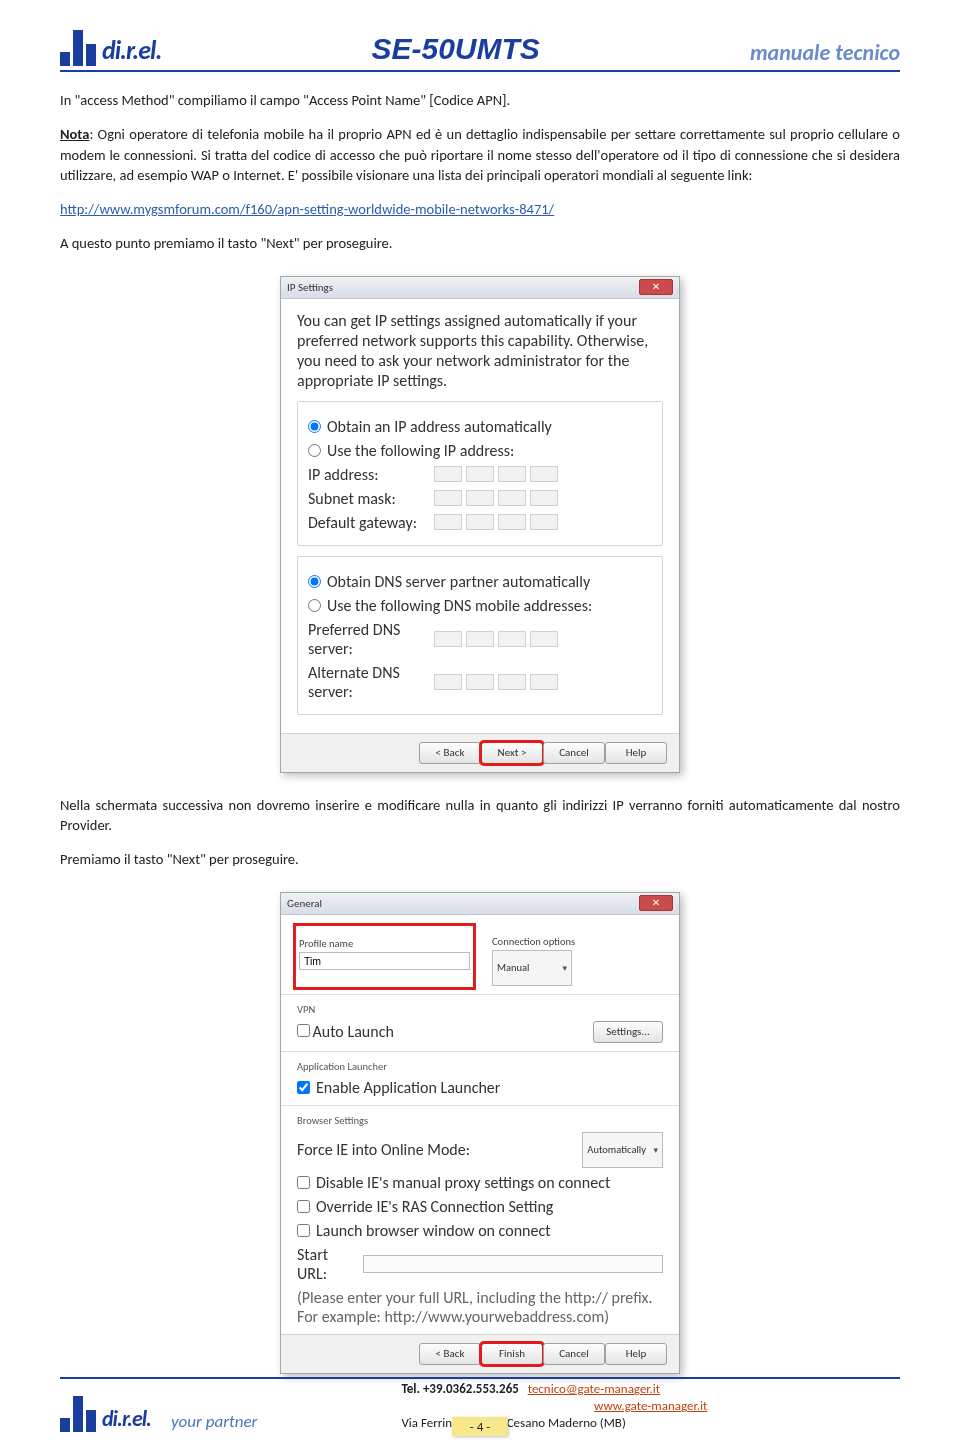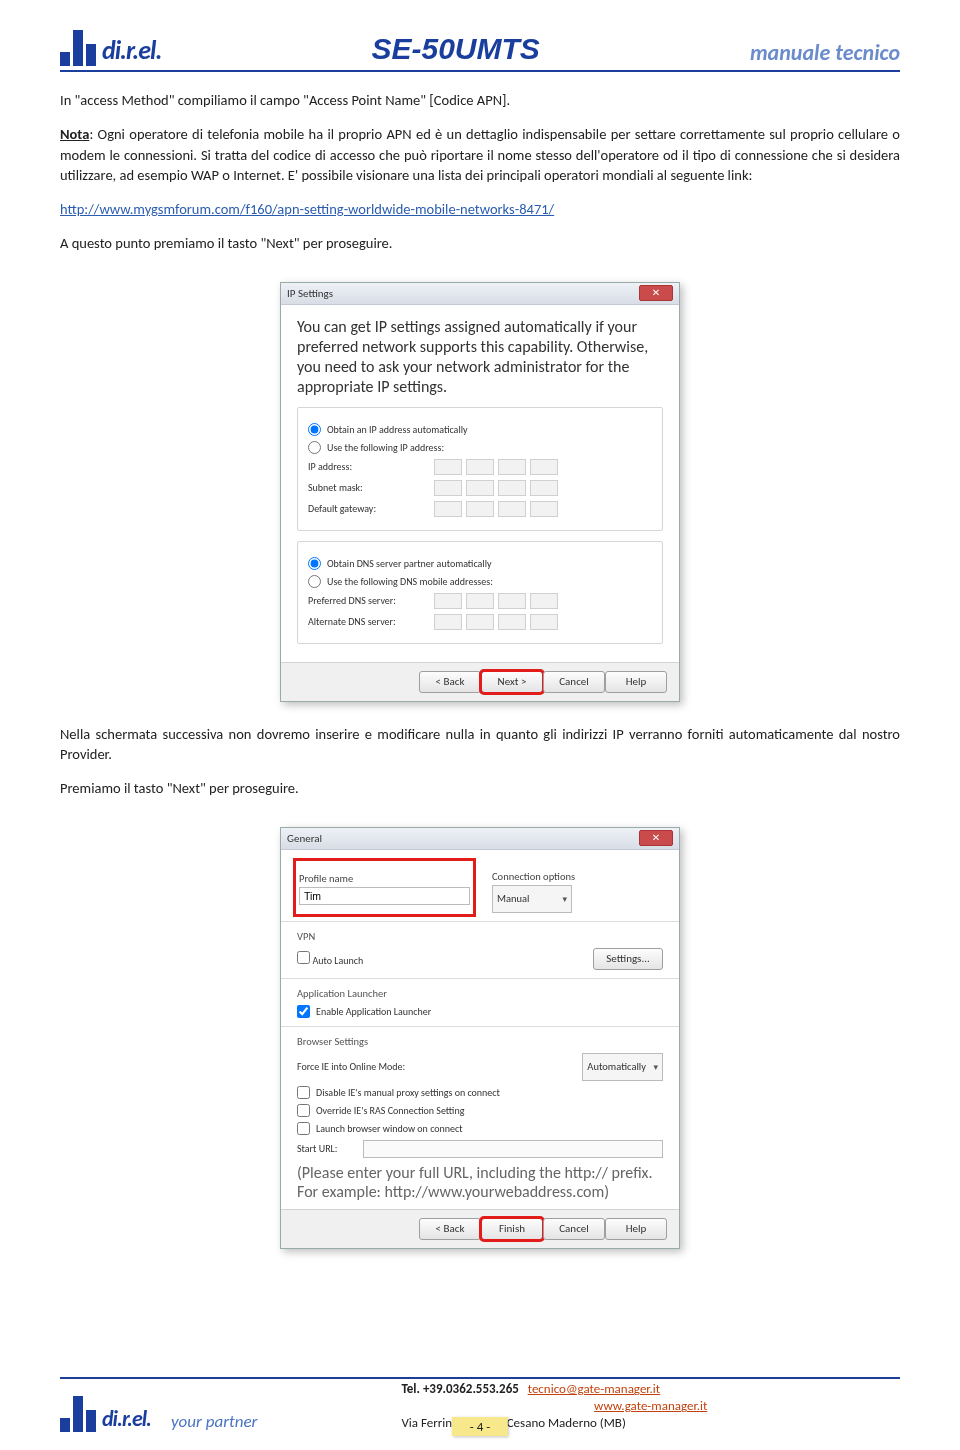--- a/index.html
+++ b/index.html
@@ -16,34 +16,34 @@
   .bar.b3 { height: 22px; }
   .logo-text { font-size: 26px; font-weight: bold; font-style: italic; color: #1a3e9d; letter-spacing: -1px; margin-left: 4px; }
   .product-title { font-size: 30px; font-weight: bold; font-style: italic; color: #1a3e9d; font-family: Liberation Sans, sans-serif; flex: 1; text-align: center; }
   .manual-title { font-size: 22px; font-style: italic; color: #6a8bcc; font-weight: 600; }
 
   
   .body-text p { text-align: justify; line-height: 1.4; margin-bottom: 14px; }
   .link { color: #2a5db0; text-decoration: underline; }
 
   
-  .dialog-wrap { display: flex; justify-content: center; margin: 28px 0 22px; }
+  .dialog-wrap { display: flex; justify-content: center; margin: 22px 0 22px; }
   .dialog { width: 400px; border: 1px solid #9aa; background: #f3f3f3; box-shadow: 3px 3px 8px rgba(0,0,0,.25); font-size: 11px; color: #333; position: relative; }
   .titlebar { height: 22px; background: linear-gradient(#eef1f6,#d8dde6); border-bottom: 1px solid #c2c8d4; display: flex; align-items: center; justify-content: space-between; padding: 0 6px; }
   .titlebar .close { width: 34px; height: 16px; background: #c94b4b; border: 1px solid #a33; border-radius: 2px; color: #fff; text-align: center; font-size: 10px; line-height: 14px; }
   .dialog-body { background: #fff; padding: 12px 16px 8px; }
   .info { font-size: 16px; margin-bottom: 10px; line-height: 1.25; }
   .group { border: 1px solid #d6d6d6; padding: 10px 10px 8px; margin-bottom: 10px; border-radius: 2px; }
   .group-title { font-size: 10.5px; color: #555; margin: 8px 0 2px; }
   .row { display: flex; align-items: center; gap: 6px; margin: 5px 0; }
-  .row label { font-size: 10px; }
+  .row label { font-size: 16px; }
   .row input[type=text] { flex: 1; height: 18px; border: 1px solid #bdbdbd; font-size: 10.5px; padding: 0 4px; background: #fafafa; }
   .ip-field { display: flex; gap: 4px; flex: 1; }
   .ip-seg { width: 28px; height: 16px; border: 1px solid #d0d0d0; background: #f2f2f2; }
-  .select { height: 28px; border: 1px solid #bbb; background: #f5f5f5; font-size: 10.5px; padding: 0 16px 0 4px; position: relative; display: inline-flex; align-items: center; min-width: 80px; }
+  .select { height: 36px; border: 1px solid #bbb; background: #f5f5f5; font-size: 10.5px; padding: 0 16px 0 4px; position: relative; display: inline-flex; align-items: center; min-width: 80px; }
   .select::after { content: "▾"; position: absolute; right: 4px; font-size: 9px; color: #555; }
 
   .button-row { background: #f0f0f0; border-top: 1px solid #d3d3d3; display: flex; justify-content: flex-end; padding: 8px 12px; }
   .btn { min-width: 62px; height: 22px; border: 1px solid #9f9f9f; background: linear-gradient(#fdfdfd,#e4e4e4); border-radius: 3px; font-size: 11px; display: inline-flex; align-items: center; justify-content: center; }
   .highlight-btn { outline: 3px solid #e21b1b; outline-offset: -1px; }
   .highlight-field { outline: 3px solid #e21b1b; outline-offset: 1px; padding: 2px; }
 
   
   .fieldset-label { font-size: 10.5px; color: #444; margin-top: 8px; margin-bottom: 2px; }
   .two-col { display: flex; gap: 20px; }

